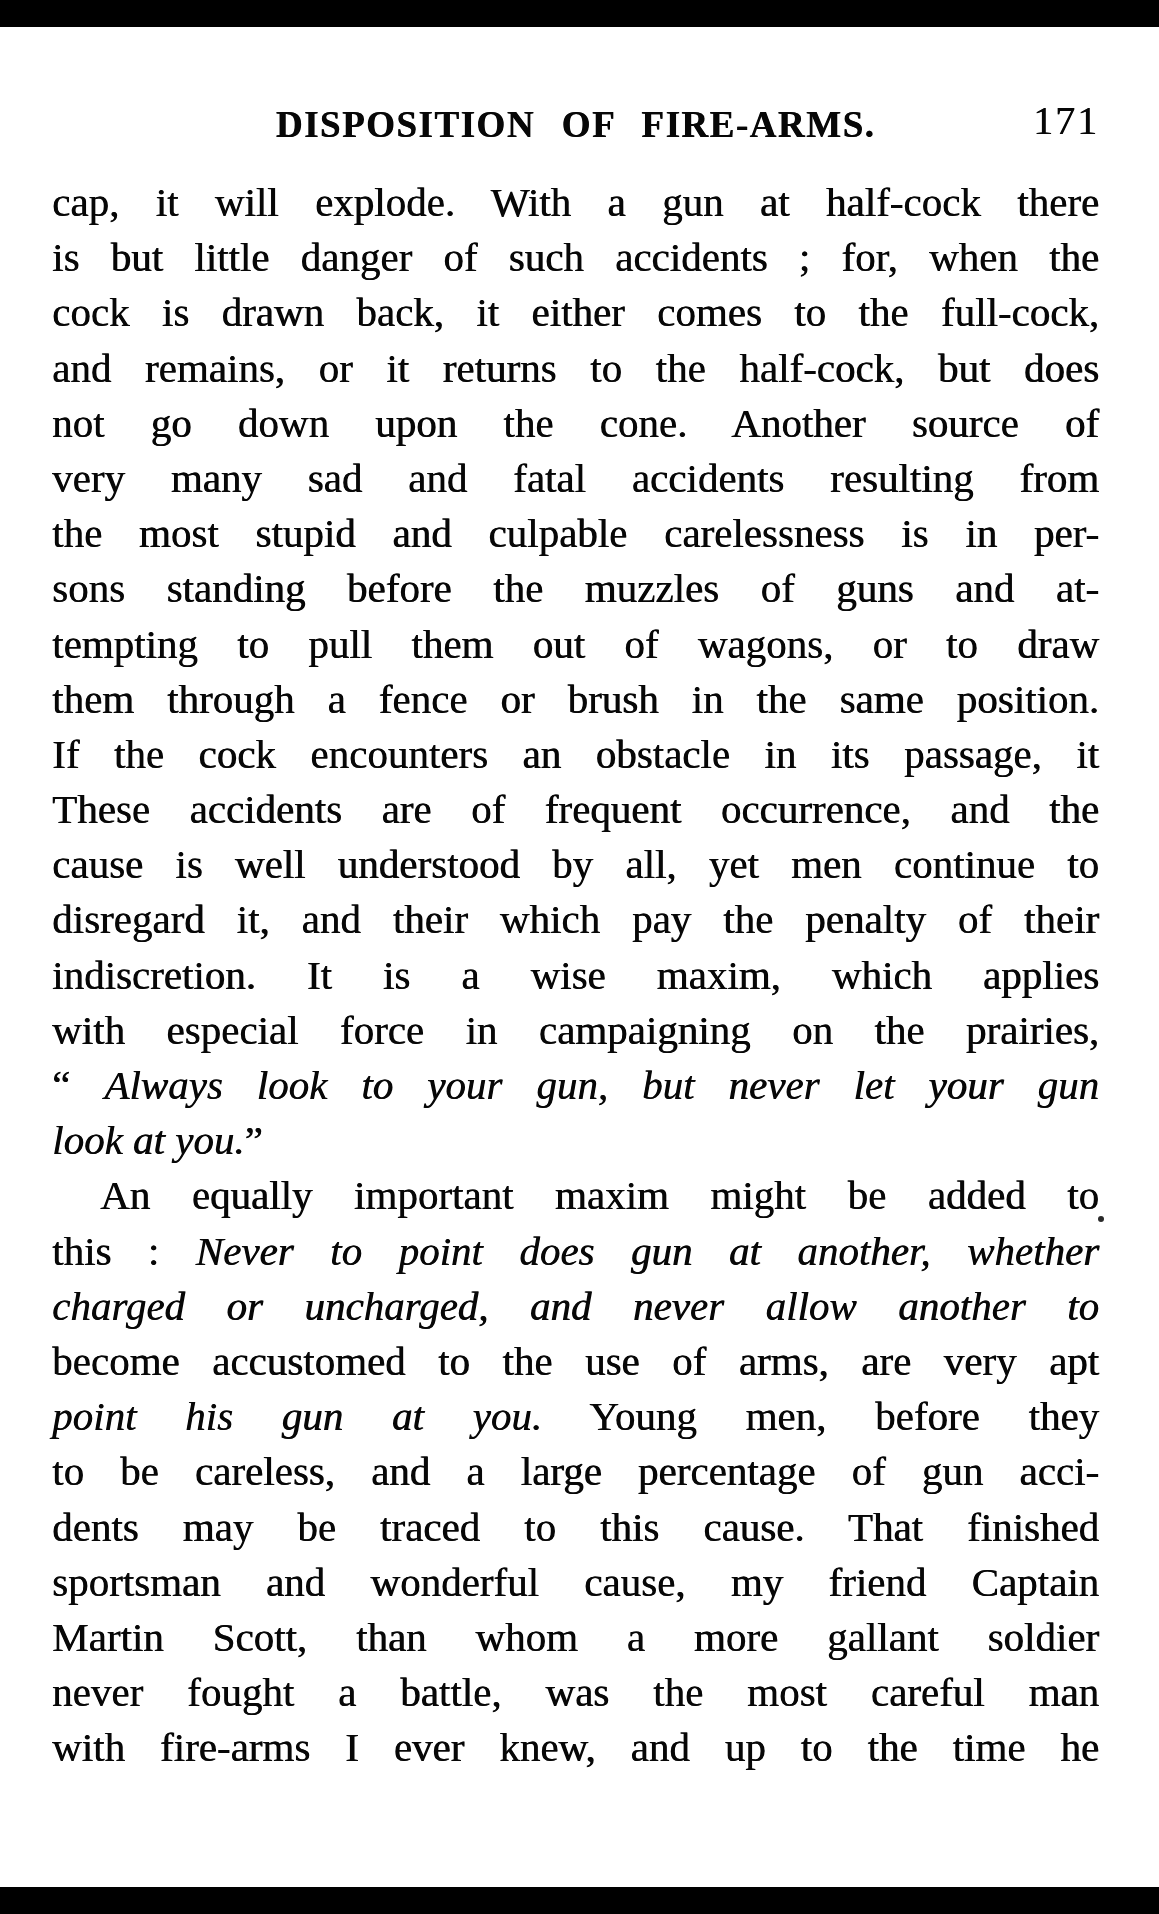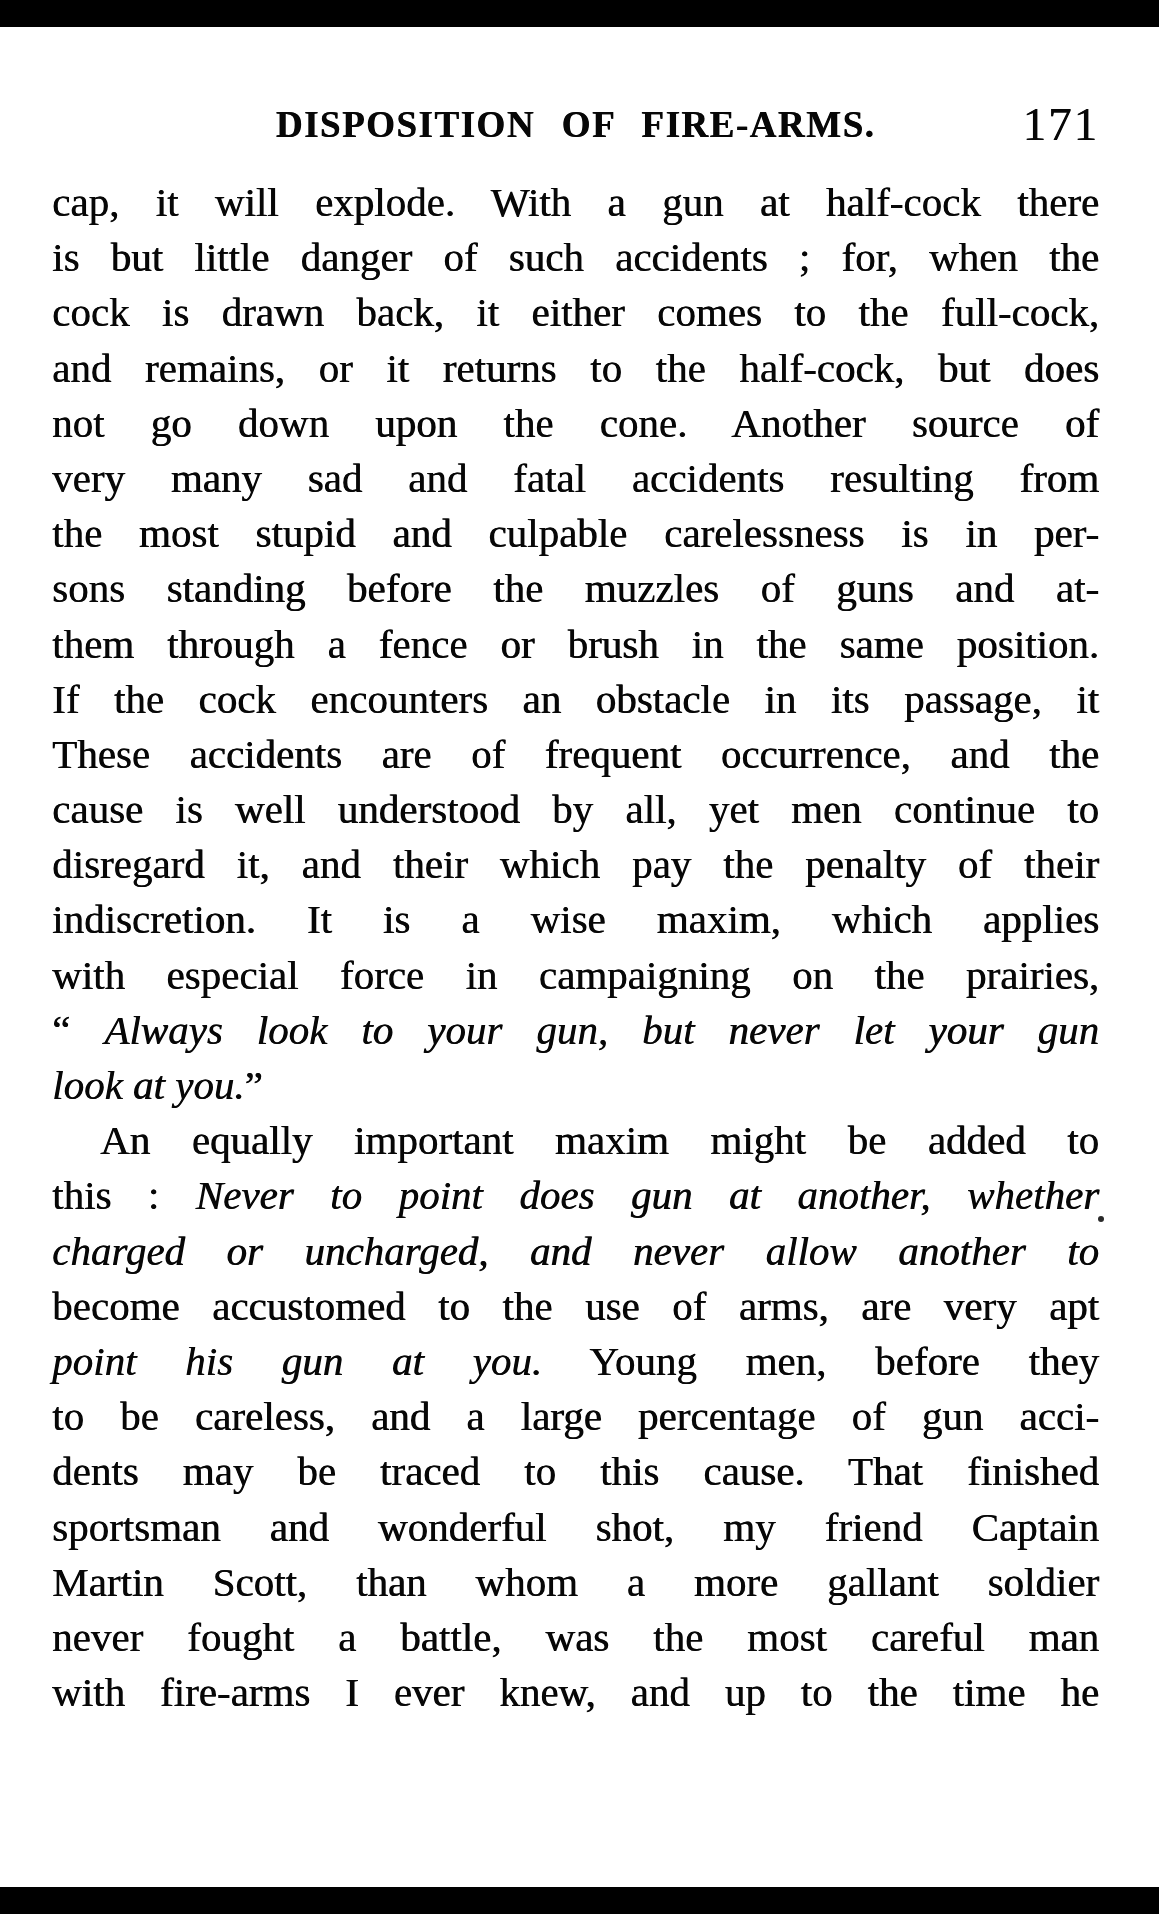--- a/index.html
+++ b/index.html
@@ -29,21 +29,21 @@
   .title {
     font-size: 37px;
     font-weight: bold;
     letter-spacing: 1.5px;
     word-spacing: 16px;
     text-shadow: 0.5px 0 0 currentColor;
     white-space: nowrap;
   }
   .pagenum {
     position: absolute; right: 0; top: -6px;
-    font-size: 47px;
+    font-size: 40px;
     letter-spacing: 2px;
     text-shadow: 0.6px 0 0 currentColor;
   }
   .bodytext {
     position: absolute;
     left: 52px; top: 175px; width: 1047px;
   }
   .line {
     height: 55.2px;
     line-height: 55.2px;
@@ -81,37 +81,38 @@
 
   <div class="bodytext">
       <div class="line"><span>cap, it will explode. With a gun at half-cock there</span></div>
       <div class="line"><span>is but little danger of such accidents ; for, when the</span></div>
       <div class="line"><span>cock is drawn back, it either comes to the full-cock,</span></div>
       <div class="line"><span>and remains, or it returns to the half-cock, but does</span></div>
       <div class="line"><span>not go down upon the cone. Another source of</span></div>
       <div class="line"><span>very many sad and fatal accidents resulting from</span></div>
       <div class="line"><span>the most stupid and culpable carelessness is in per-</span></div>
       <div class="line"><span>sons standing before the muzzles of guns and at-</span></div>
+      <div class="line"><span>tempting to pull them out of wagons, or to draw</span></div>
       <div class="line"><span>them through a fence or brush in the same position.</span></div>
       <div class="line"><span>If the cock encounters an obstacle in its passage, it</span></div>
       <div class="line"><span>These accidents are of frequent occurrence, and the</span></div>
       <div class="line"><span>cause is well understood by all, yet men continue to</span></div>
       <div class="line"><span>disregard it, and their which pay the penalty of their</span></div>
       <div class="line"><span>indiscretion. It is a wise maxim, which applies</span></div>
       <div class="line"><span>with especial force in campaigning on the prairies,</span></div>
       <div class="line"><span>“ </span><span class="it">Always look to your gun, but never let your gun</span></div>
       <div class="line no-justify"><span class="it">look at you.</span><span>”</span></div>
       <div class="line indent"><span>An equally important maxim might be added to</span></div>
       <div class="line"><span>this : </span><span class="it">Never to point does gun at another, whether</span></div>
       <div class="line"><span class="it">charged or uncharged, and never allow another to</span></div>
       <div class="line"><span>become accustomed to the use of arms, are very apt</span></div>
       <div class="line"><span class="it">point his gun at you.</span><span> Young men, before they</span></div>
       <div class="line"><span>to be careless, and a large percentage of gun acci-</span></div>
       <div class="line"><span>dents may be traced to this cause. That finished</span></div>
-      <div class="line"><span>sportsman and wonderful shot, my friend Captain</span></div>
+      <div class="line"><span>sportsman and wonderful cause, my friend Captain</span></div>
       <div class="line"><span>Martin Scott, than whom a more gallant soldier</span></div>
       <div class="line"><span>never fought a battle, was the most careful man</span></div>
       <div class="line"><span>with fire-arms I ever knew, and up to the time he</span></div>
     </div>
 
   <div class="speckle"></div>
 
   <div class="bar bottom"></div>
 </div>
 

